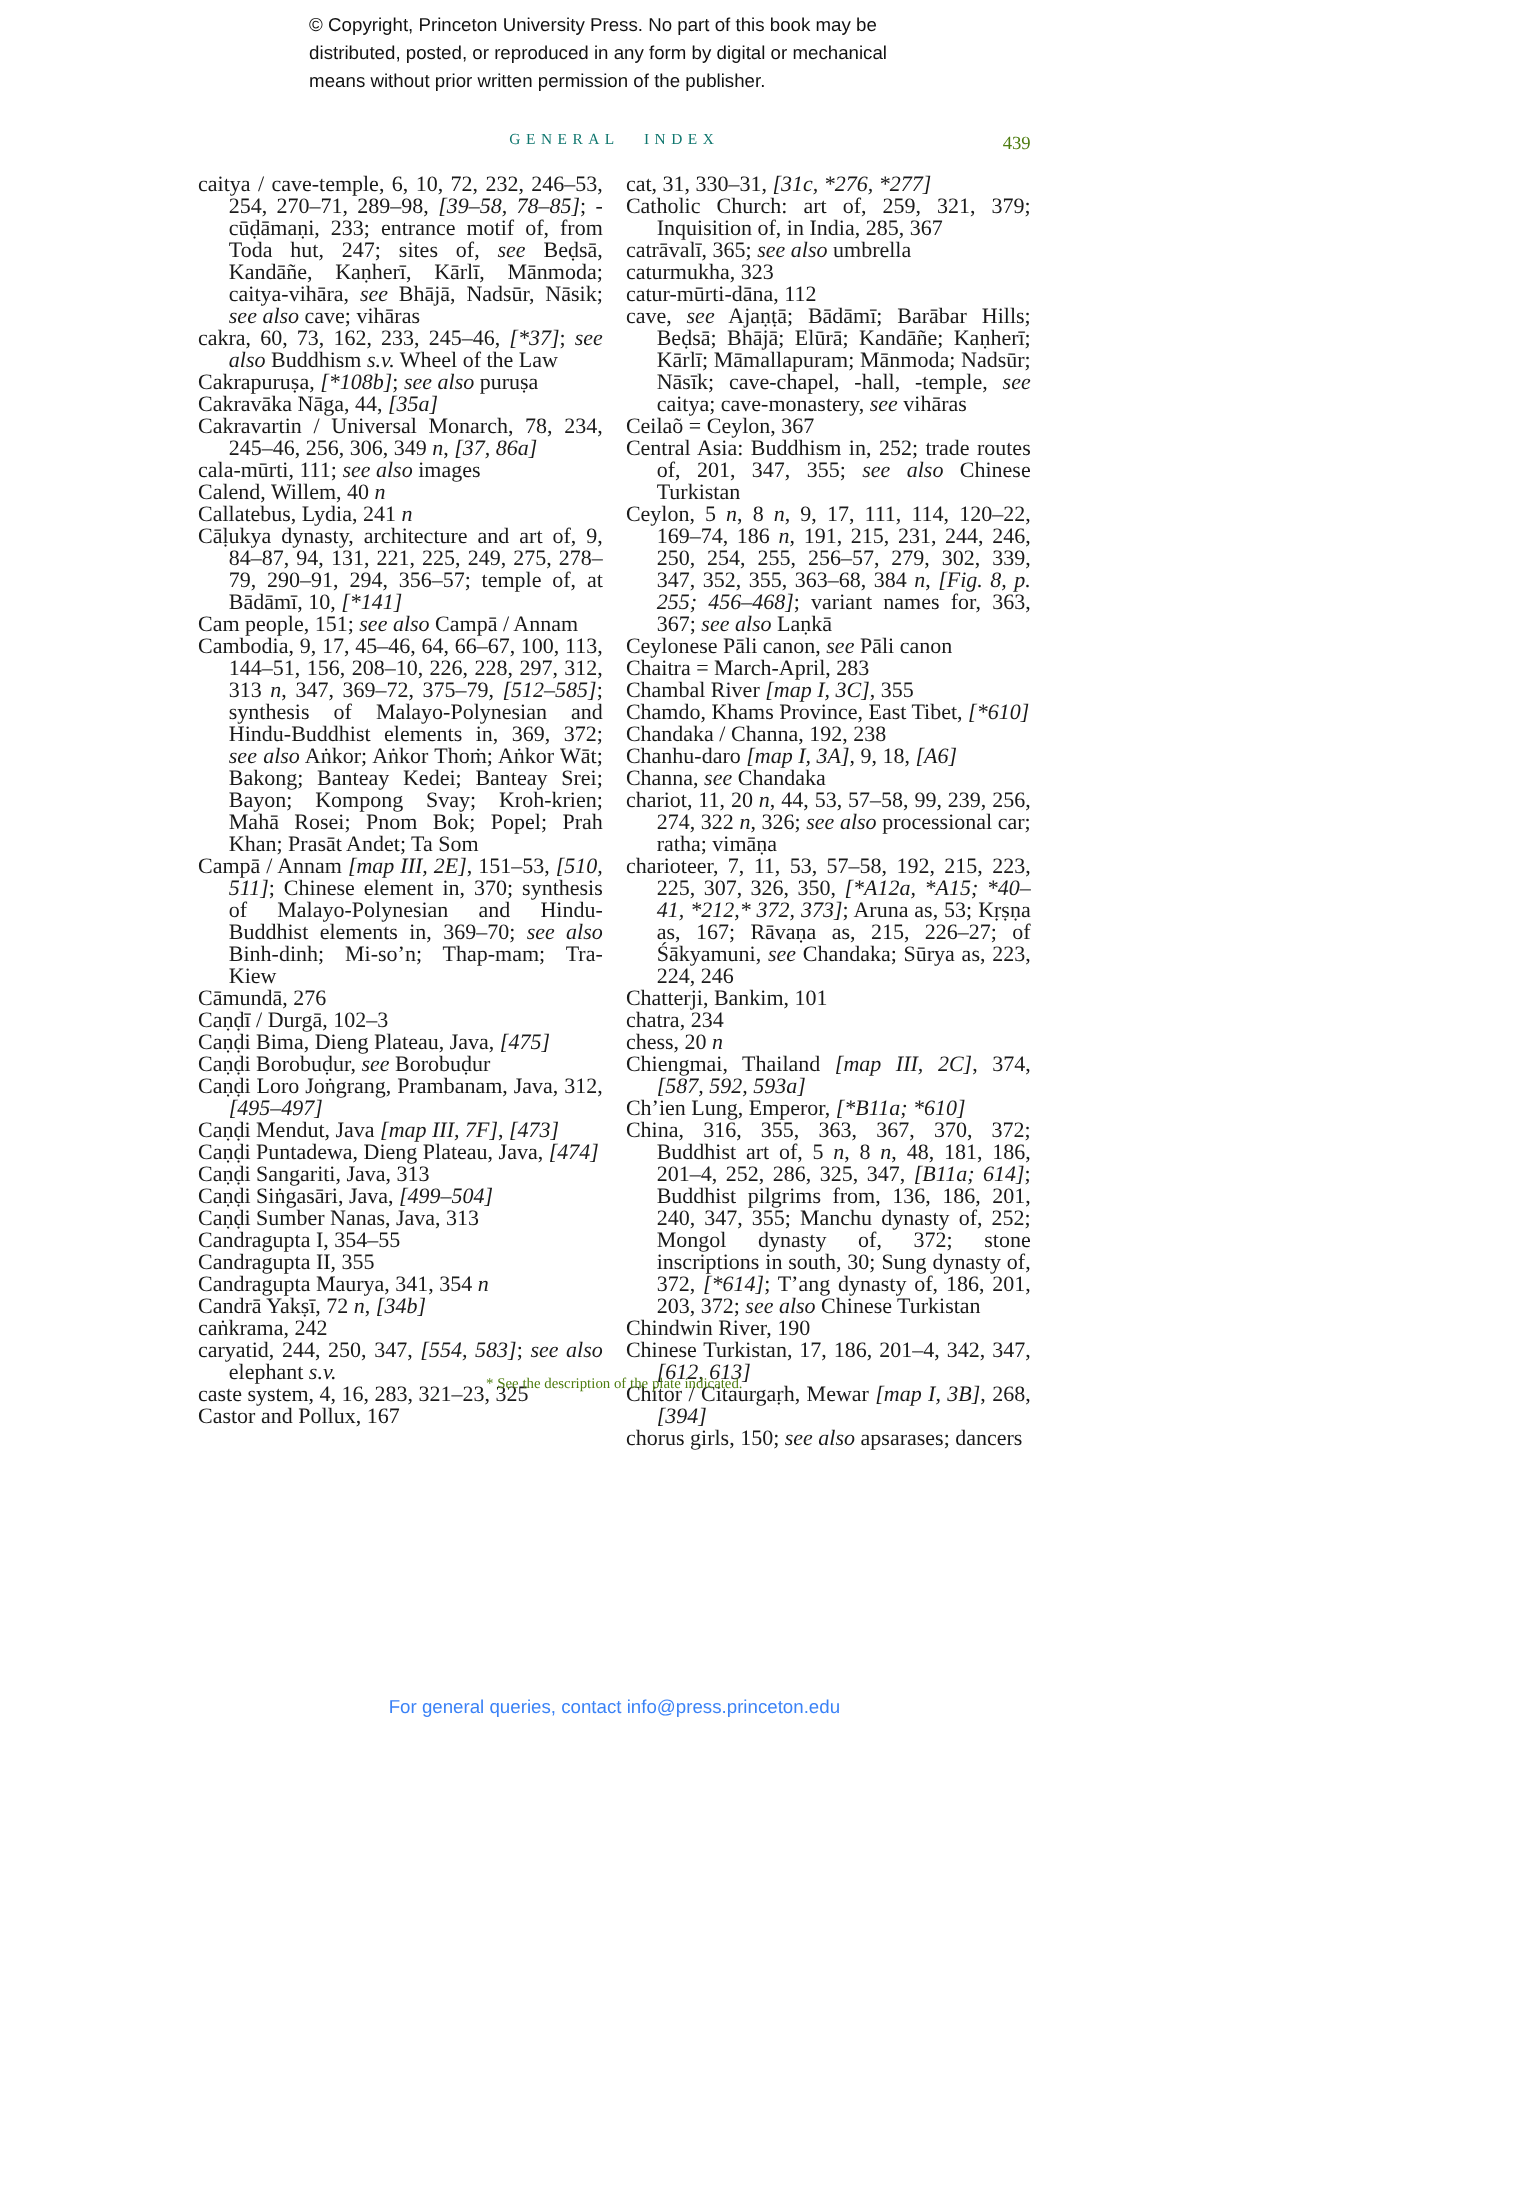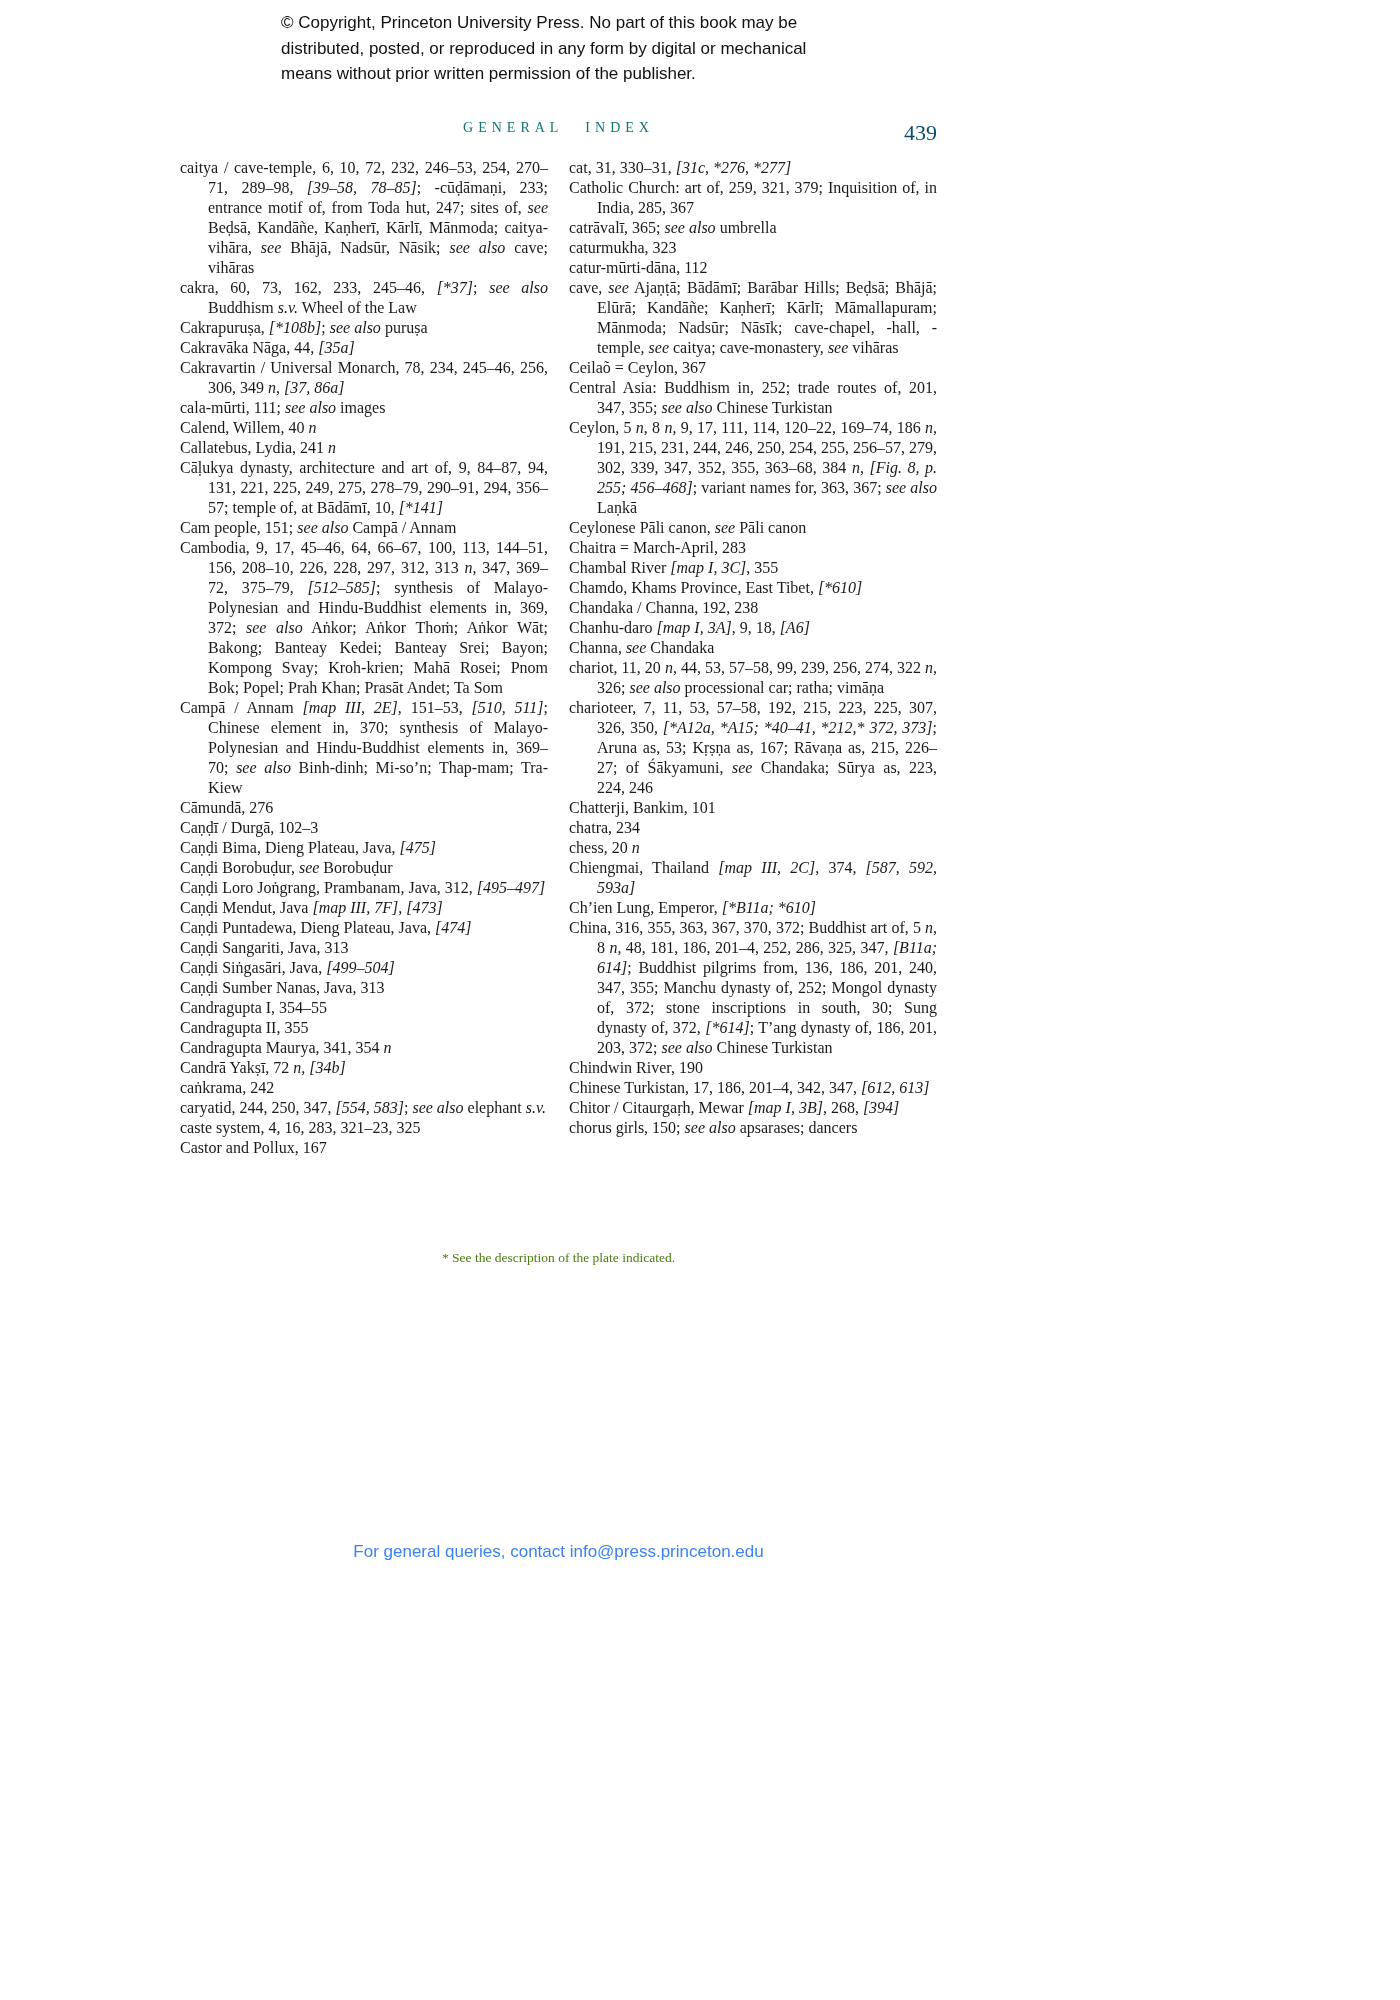--- a/index.html
+++ b/index.html
@@ -45,34 +45,34 @@
     text-align: center;
     font-size: 14px;
     letter-spacing: 5px;
     word-spacing: 14px;
     color: #0f766e;
   }
   .page-number {
     position: absolute;
     right: 0;
     top: 0;
-    font-size: 22px;
-    color: #0c4a6e;
+    font-size: 17px;
+    color: #4d7c0f;
   }
   .columns {
     position: absolute;
     left: 180px;
     top: 158px;
     width: 757px;
     display: flex;
     gap: 21px;
   }
   .col {
     width: 368px;
-    font-size: 16px;
+    font-size: 20px;
     line-height: 20px;
     text-align: justify;
   }
   .entry {
     padding-left: 28px;
     text-indent: -28px;
   }
   .entry i { font-style: italic; }
   .footnote {
     position: absolute;

